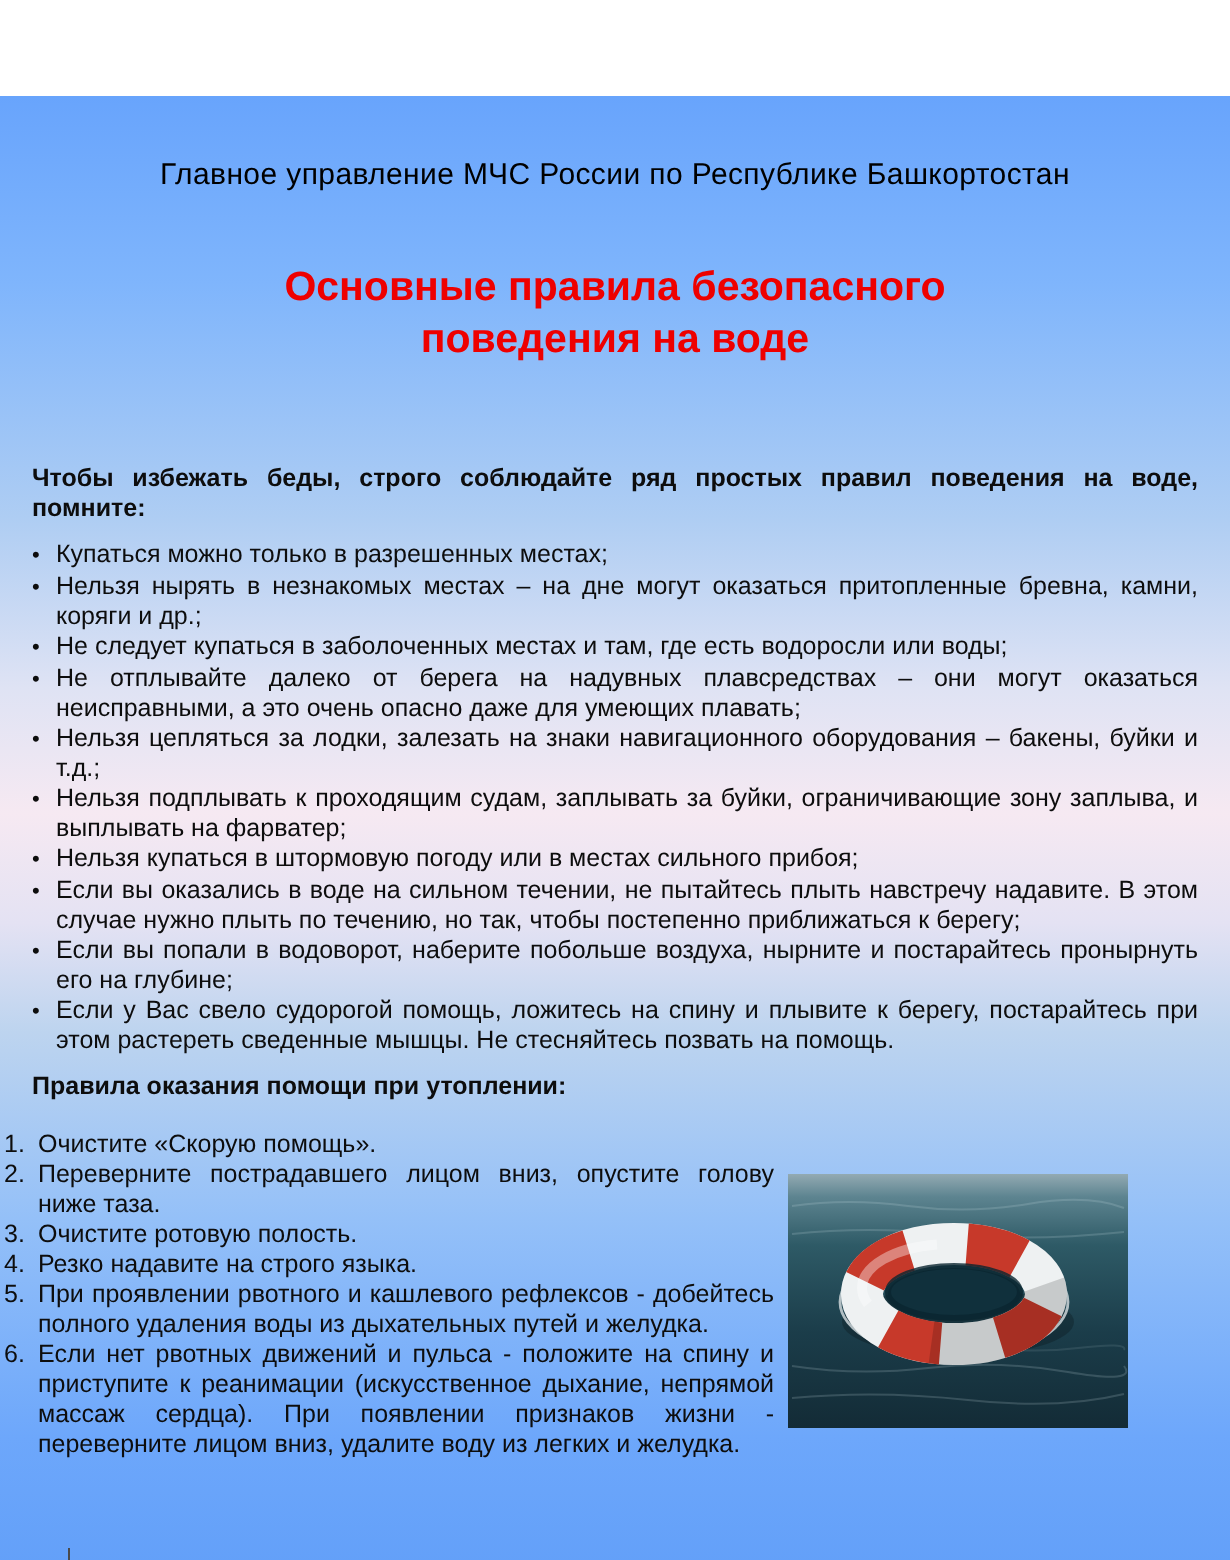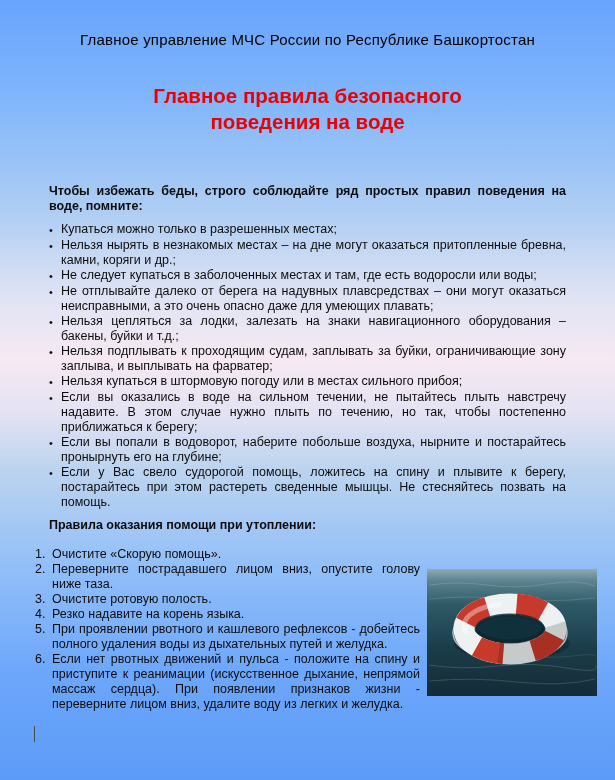--- a/index.html
+++ b/index.html
@@ -25,31 +25,32 @@
       #6da7fb 86%,
       #5c9bf7 100%);
   }
   .org-title {
     padding-top: 31px;
     text-align: center;
     font-size: 15px;
     font-weight: 400;
     letter-spacing: 0.2px;
     color: #000;
+    margin-top: 48px;
   }
   .main-heading {
     margin-top: 35px;
     text-align: center;
     font-size: 20.5px;
     line-height: 26px;
     font-weight: bold;
     white-space: pre-line;
   }
   .content {
-    padding: 0 49px;
+    padding: 0 16px;
   }
   .intro {
     margin-top: 49px;
     font-size: 12.5px;
     line-height: 15px;
     font-weight: bold;
     text-align: justify;
   }
   ul.rules {
     list-style: none;
@@ -116,21 +117,21 @@
     background: #4a4a4a;
   }
 </style>
 </head>
 <body>
 
 <div class="page">
 
   <div class="org-title">Главное управление МЧС России по Республике Башкортостан</div>
 
-  <div class="main-heading" style="color:#ee0000;">Главное правила безопасного
+  <div class="main-heading" style="color:#ee0000;">Основные правила безопасного
 поведения на воде</div>
 
   <div class="content">
 
     <p class="intro">Чтобы избежать беды, строго соблюдайте ряд простых правил поведения на воде, помните:</p>
 
     <ul class="rules">
         <li>
         <span class="bullet">•</span>
         <span class="li-text">Купаться можно только в разрешенных местах;</span>
@@ -185,21 +186,21 @@
           <li>
           <span class="num">2.</span>
           <span class="li-text">Переверните пострадавшего лицом вниз, опустите голову ниже таза.</span>
         </li>
           <li>
           <span class="num">3.</span>
           <span class="li-text">Очистите ротовую полость.</span>
         </li>
           <li>
           <span class="num">4.</span>
-          <span class="li-text">Резко надавите на корень языка.</span>
+          <span class="li-text">Резко надавите на строго языка.</span>
         </li>
           <li>
           <span class="num">5.</span>
           <span class="li-text">При проявлении рвотного и кашлевого рефлексов - добейтесь полного удаления воды из дыхательных путей и желудка.</span>
         </li>
           <li>
           <span class="num">6.</span>
           <span class="li-text">Если нет рвотных движений и пульса - положите на спину и приступите к реанимации (искусственное дыхание, непрямой массаж сердца). При появлении признаков жизни - переверните лицом вниз, удалите воду из легких и желудка.</span>
         </li>
         </ol>

